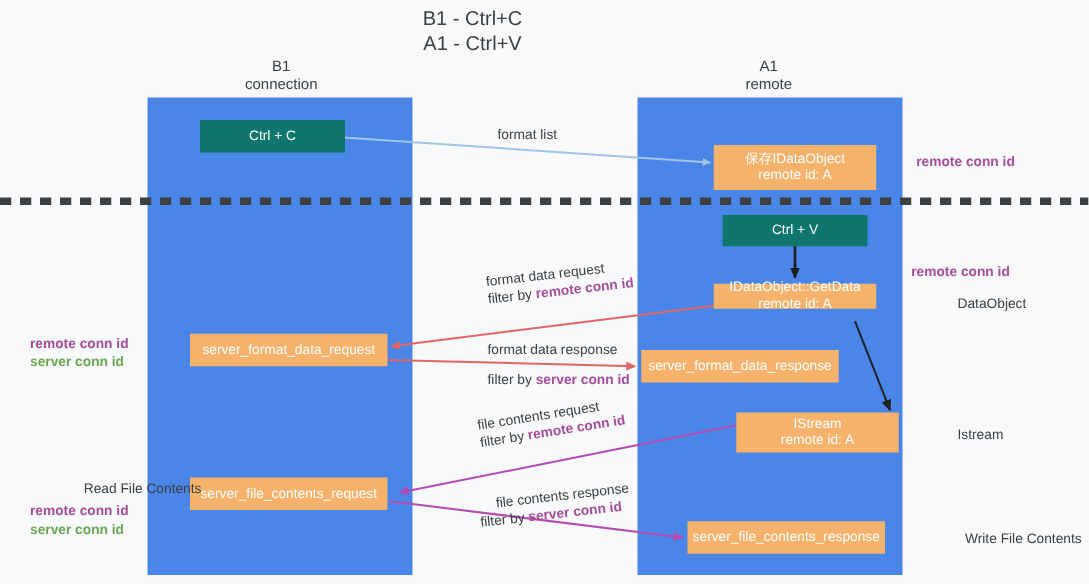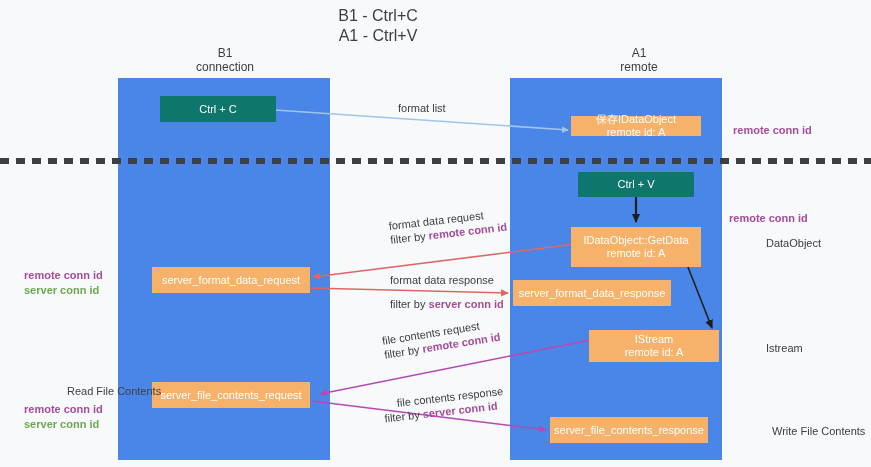--- a/index.html
+++ b/index.html
@@ -95,21 +95,21 @@
 
   <div class="abs title">
     <div>B1 - Ctrl+C</div>
     <div>A1 - Ctrl+V</div>
   </div>
 
   <div class="abs col-head" style="left:120px; top:46px; width:210px;">
     <div>B1</div>
     <div>connection</div>
   </div>
-  <div class="abs col-head" style="left:534px; top:46px; width:210px;">
+  <div class="abs col-head" style="left:510px; top:46px; width:210px;">
     <div>A1</div>
     <div>remote</div>
   </div>
 
   <div class="abs lane" style="left:118px; top:78px; width:212px; height:382px;"></div>
   <div class="abs lane" style="left:510px; top:78px; width:212px; height:382px;"></div>
 
   <svg class="layer" viewBox="0 0 871 467">
     <defs>
       <marker id="ah-blue" markerWidth="7" markerHeight="7" refX="6" refY="3.2" orient="auto" markerUnits="userSpaceOnUse">
@@ -140,30 +140,30 @@
 
     <line x1="590" y1="340" x2="320" y2="394" stroke="#b54bb2" stroke-width="1.6" marker-end="url(#ah-mag)"></line>
 
     <line x1="312" y1="401" x2="546" y2="430" stroke="#b54bb2" stroke-width="1.6" marker-end="url(#ah-mag)"></line>
   </svg>
 
   <div class="node green" style="left:160px; top:96px; width:116px; height:26px;">
     <div>Ctrl + C</div>
   </div>
 
-  <div class="node orange" style="left:571px; top:116px; width:130px; height:20px;">
+  <div class="node orange" style="left:571px; top:116px; width:130px; height:36px;">
     <div>保存IDataObject</div>
     <div class="l2">remote id: A</div>
   </div>
 
   <div class="node green" style="left:578px; top:172px; width:116px; height:25px;">
     <div>Ctrl + V</div>
   </div>
 
-  <div class="node orange" style="left:571px; top:227px; width:130px; height:40px;">
+  <div class="node orange" style="left:571px; top:227px; width:130px; height:20px;">
     <div>IDataObject::GetData</div>
     <div class="l2">remote id: A</div>
   </div>
 
   <div class="node orange" style="left:589px; top:330px; width:130px; height:32px;">
     <div>IStream</div>
     <div class="l2">remote id: A</div>
   </div>
 
   <div class="node orange" style="left:152px; top:267px; width:158px; height:26px;">

